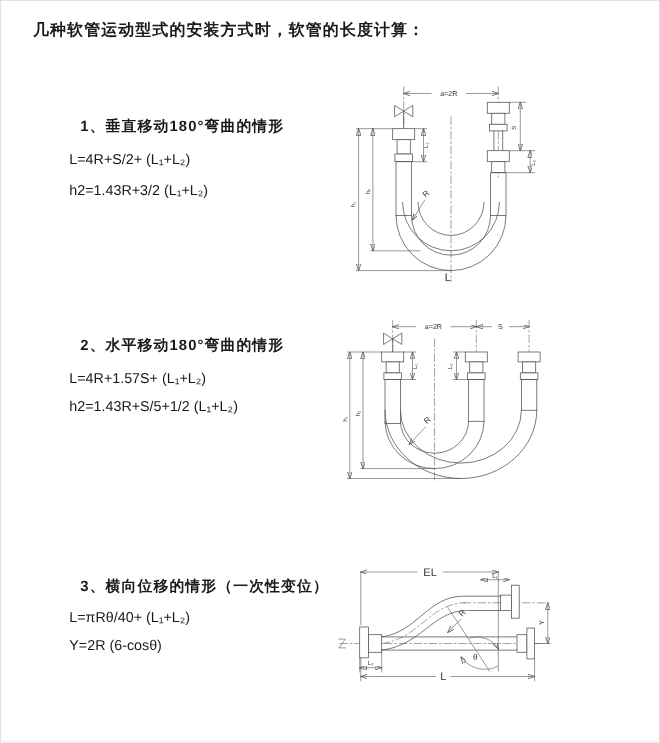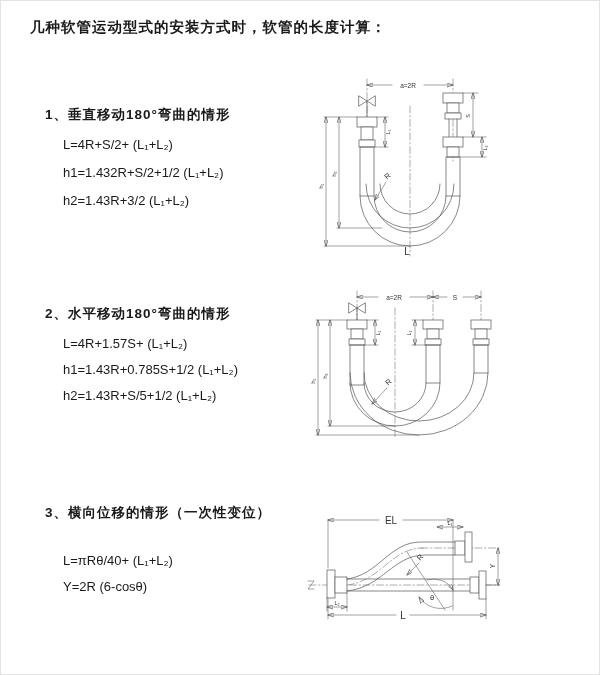--- a/index.html
+++ b/index.html
@@ -7,21 +7,21 @@
     width:600px; height:675px; position:relative; overflow:hidden;
     background:#ffffff; color:#1a1a1a;
     font-family:"Liberation Sans", sans-serif;
     box-shadow: inset 0 0 0 1px #e3e3e3;
   }
   .page-title {
     position:absolute; left:30px; top:18px;
     font-size:14.5px; font-weight:600; letter-spacing:1px;
   }
   .section { position:absolute; }
-  .sec-heading { font-size:13.5px; font-weight:600; letter-spacing:1px; }
+  .sec-heading { font-size:13.5px; font-weight:600; letter-spacing:1px;margin-left:28px; }
   .formulas { position:absolute; }
   .formula { font-size:13px; white-space:pre; }
   svg.diagram { position:absolute; }
   svg.diagram path, svg.diagram line, svg.diagram polyline, svg.diagram rect, svg.diagram polygon {
     fill:none; stroke:#555; stroke-width:0.7; stroke-linecap:round;
   }
   svg.diagram rect.part { fill:#ffffff; }
   svg.diagram rect.braid { stroke:#555; }
   svg.diagram .cdash { stroke-dasharray:7 2.5 1.5 2.5; stroke-width:0.55; stroke:#666; }
   svg.diagram .dim { stroke-width:0.55; stroke:#555; }
@@ -37,21 +37,20 @@
 </head>
 <body>
 
 <div class="page-title">几种软管运动型式的安装方式时，软管的长度计算：</div>
 
 <div class="section" style="left:45px; top:106px;">
   <div class="sec-heading">1、垂直移动180°弯曲的情形</div>
 </div>
 <div class="formulas" style="left:63px; top:131px; line-height:28px;">
   <div class="formula">L=4R+S/2+ (L₁+L₂)</div>
-  <div class="formula">h1=1.432R+S/2+1/2 (L₁+L₂)</div>
   <div class="formula">h2=1.43R+3/2 (L₁+L₂)</div>
 </div>
 
 <svg class="diagram" style="left:312px; top:66px;" width="240" height="195" viewBox="0 0 240 195">
   <defs>
     <pattern id="braid1" width="4" height="4" patternUnits="userSpaceOnUse">
       <path d="M0,4 L4,0 M0,0 L4,4" stroke="#888" stroke-width="0.5"></path>
     </pattern>
     <marker id="d1ae" markerWidth="6.5" markerHeight="4.5" refX="5.8" refY="2" orient="auto" markerUnits="userSpaceOnUse">
       <path d="M0,0 L6,2 L0,4 Z" fill="#555" stroke="none"></path>
@@ -139,21 +138,20 @@
   </g>
 
   <text class="fs-big" x="95" y="189">L</text>
 </svg>
 
 <div class="section" style="left:45px; top:305px;">
   <div class="sec-heading">2、水平移动180°弯曲的情形</div>
 </div>
 <div class="formulas" style="left:63px; top:331px; line-height:26px;">
   <div class="formula">L=4R+1.57S+ (L₁+L₂)</div>
-  <div class="formula">h1=1.43R+0.785S+1/2 (L₁+L₂)</div>
   <div class="formula">h2=1.43R+S/5+1/2 (L₁+L₂)</div>
 </div>
 
 <svg class="diagram" style="left:306px; top:278px;" width="240" height="170" viewBox="0 0 240 170">
   <defs>
     <pattern id="braid2" width="4" height="4" patternUnits="userSpaceOnUse">
       <path d="M0,4 L4,0 M0,0 L4,4" stroke="#888" stroke-width="0.5"></path>
     </pattern>
     <marker id="d2ae" markerWidth="6.5" markerHeight="4.5" refX="5.8" refY="2" orient="auto" markerUnits="userSpaceOnUse">
       <path d="M0,0 L6,2 L0,4 Z" fill="#555" stroke="none"></path>
@@ -231,21 +229,21 @@
     <path class="dim" d="M109,42 V67" marker-start="url(#d2as)" marker-end="url(#d2ae)"></path>
     <text class="fs-sml" x="104.5" y="55" transform="rotate(-90 104.5 55)">L₂</text>
   </g>
 
   <g>
     <text class="fs-r" x="84" y="106" transform="rotate(-40 84 106)">R</text>
     <path class="dim" d="M81,110 L66,126" marker-end="url(#d2ae)"></path>
   </g>
 </svg>
 
-<div class="section" style="left:45px; top:504px;">
+<div class="section" style="left:45px; top:524px;">
   <div class="sec-heading">3、横向位移的情形（一次性变位）</div>
 </div>
 <div class="formulas" style="left:63px; top:548px; line-height:26px;">
   <div class="formula">L=πRθ/40+ (L₁+L₂)</div>
   <div class="formula">Y=2R (6-cosθ)</div>
 </div>
 
 <svg class="diagram" style="left:303px; top:500px;" width="205" height="135" viewBox="0 0 205 135">
   <defs>
     <marker id="d3ae" markerWidth="6.5" markerHeight="4.5" refX="5.8" refY="2" orient="auto" markerUnits="userSpaceOnUse">

